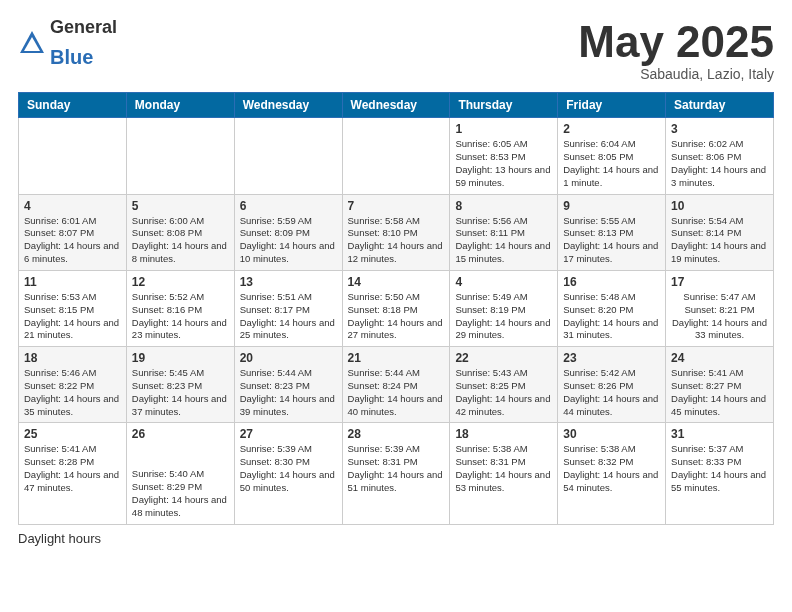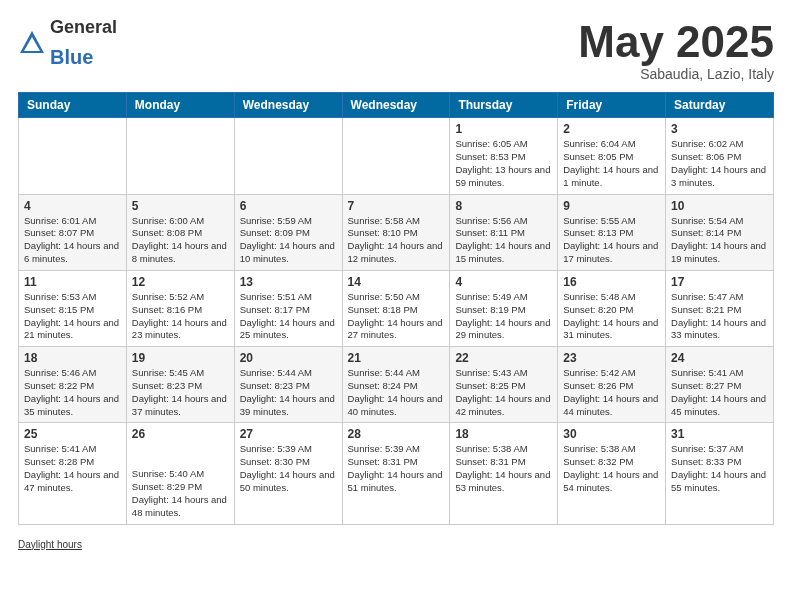--- a/index.html
+++ b/index.html
@@ -97,24 +97,23 @@
     }
     .day-info {
       font-size: 9.5px;
       color: #333;
       line-height: 1.35;
     }
     .empty-cell {
       background: #fff;
     }
     .footer-note {
-      margin-top: 14px;
-      font-size: 10px;
-      color: #333;
-      text-decoration: underline;
+      margin-top: 6px;
+      font-size: 13px;
+      color: #333;
     }
   </style>
 </head>
 <body>
 
 <div class="page">
   <div class="header">
     <div class="logo">
       <svg class="logo-icon" viewBox="0 0 28 28" xmlns="http://www.w3.org/2000/svg">
         <polygon points="14,2 26,24 2,24" fill="#2a6db5"></polygon>
@@ -244,21 +243,21 @@
 Daylight: 14 hours and 29 minutes.</div>
           </td>
           <td>
             <span class="day-number">16</span>
             <div class="day-info" style="white-space: pre-line;">Sunrise: 5:48 AM
 Sunset: 8:20 PM
 Daylight: 14 hours and 31 minutes.</div>
           </td>
           <td>
             <span class="day-number">17</span>
-            <div class="day-info" style="white-space: pre-line;">Sunrise: 5:47 AM
+            <div class="day-info" style="white-space: pre-line; text-align: center;">Sunrise: 5:47 AM
 Sunset: 8:21 PM
 Daylight: 14 hours and 33 minutes.</div>
           </td>
         </tr>
         <tr>
           <td>
             <span class="day-number">18</span>
             <div class="day-info" style="white-space: pre-line;">Sunrise: 5:46 AM
 Sunset: 8:22 PM
 Daylight: 14 hours and 35 minutes.</div>

